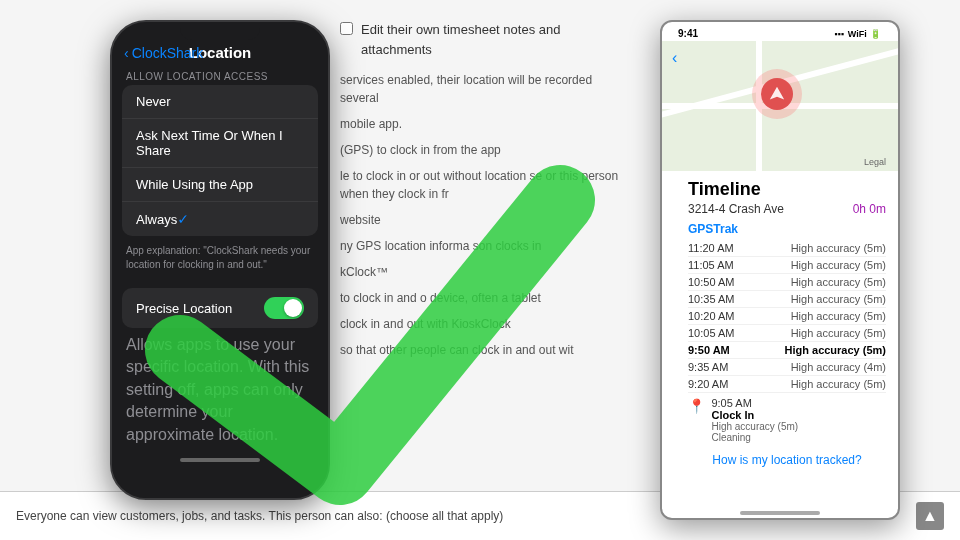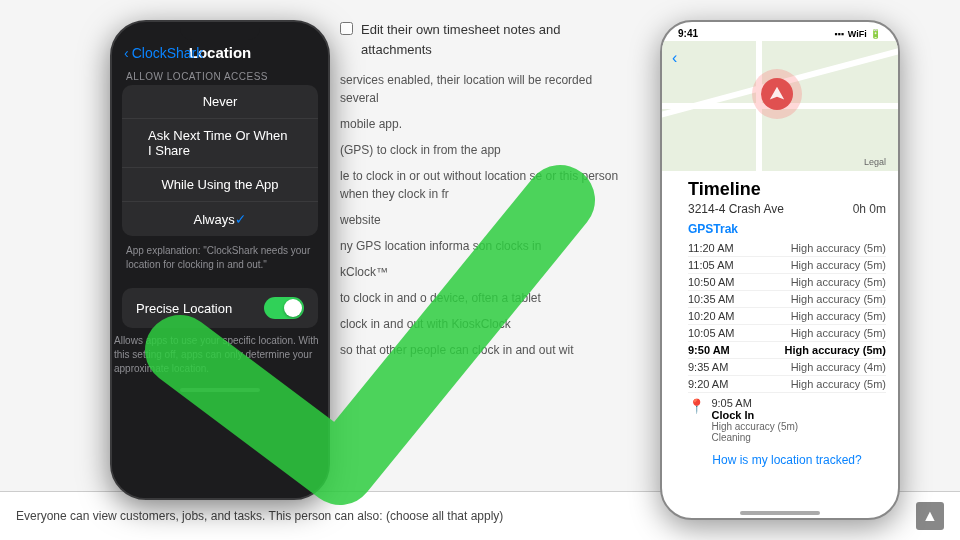--- a/index.html
+++ b/index.html
@@ -119,22 +119,22 @@
     }
     .iphone-left .menu-group {
       background: #2c2c2e;
       border-radius: 10px;
       margin: 0 10px 8px;
       overflow: hidden;
     }
     .iphone-left .menu-item {
       display: flex;
       align-items: center;
-      justify-content: center;
-      padding: 9px 26px;
+      justify-content: flex-start;
+      padding: 9px 14px;
       color: white;
       font-size: 13px;
       border-bottom: 1px solid #3a3a3c;
     }
     .iphone-left .menu-item:last-child {
       border-bottom: none;
     }
     .iphone-left .checkmark {
       color: #0a84ff;
       font-size: 14px;
@@ -171,41 +171,41 @@
       width: 18px;
       height: 18px;
       background: white;
       border-radius: 50%;
       top: 2px;
       right: 2px;
       box-shadow: 0 1px 3px rgba(0,0,0,0.3);
     }
     .iphone-left .toggle-description {
       color: #8e8e93;
-      font-size: 10px;
-      padding: 0 2px 6px;
+      font-size: 16px;
+      padding: 0 14px 6px;
       line-height: 1.4;
     }
     .iphone-left .home-indicator {
       width: 80px;
       height: 4px;
       background: #666;
       border-radius: 2px;
       margin: 6px auto 0;
     }
 
     
     .iphone-right {
       position: absolute;
       top: 20px;
       right: 60px;
       width: 240px;
       height: 500px;
       background: #fff;
-      border-radius: 32px;
+      border-radius: 12px;
       border: 2px solid #888;
       overflow: hidden;
       box-shadow: 0 8px 30px rgba(0,0,0,0.4);
     }
     .iphone-right .status-bar {
       display: flex;
       justify-content: space-between;
       padding: 6px 16px 2px;
       font-size: 10px;
       color: #000;
@@ -299,21 +299,21 @@
       justify-content: space-between;
       align-items: center;
       margin-bottom: 6px;
     }
     .timeline-address {
       font-size: 12px;
       color: #333;
     }
     .timeline-duration {
       font-size: 12px;
-      color: #404040;
+      color: #a21caf;
     }
     .gps-label {
       color: #0a84ff;
       font-size: 12px;
       font-weight: 600;
       margin-bottom: 4px;
     }
     .timeline-row {
       display: flex;
       justify-content: space-between;

